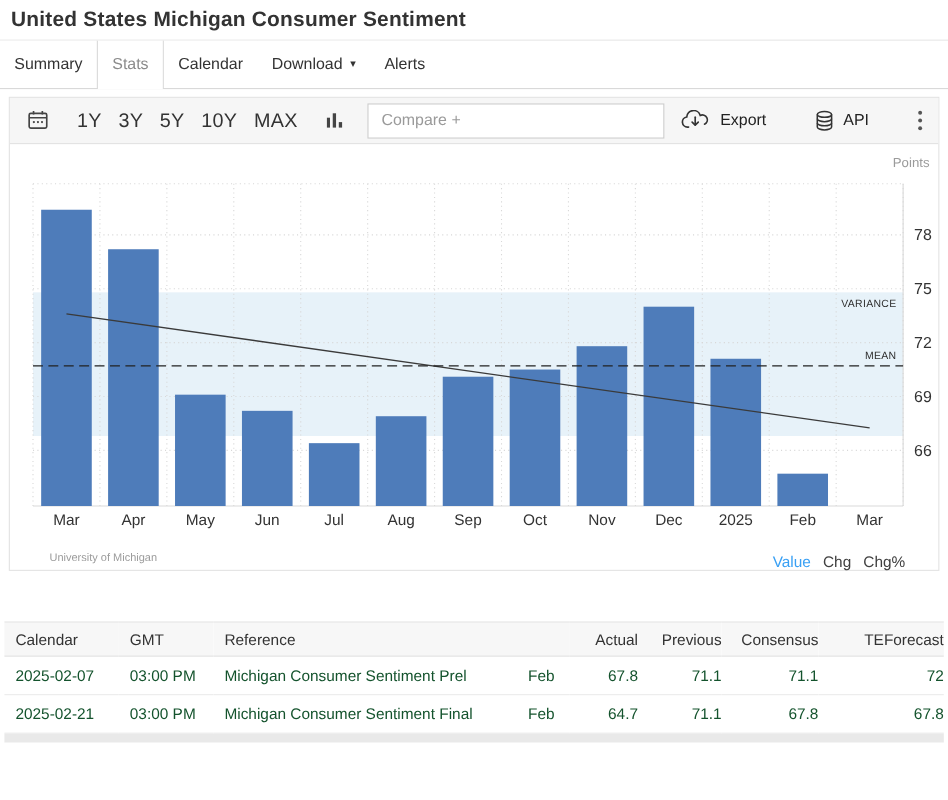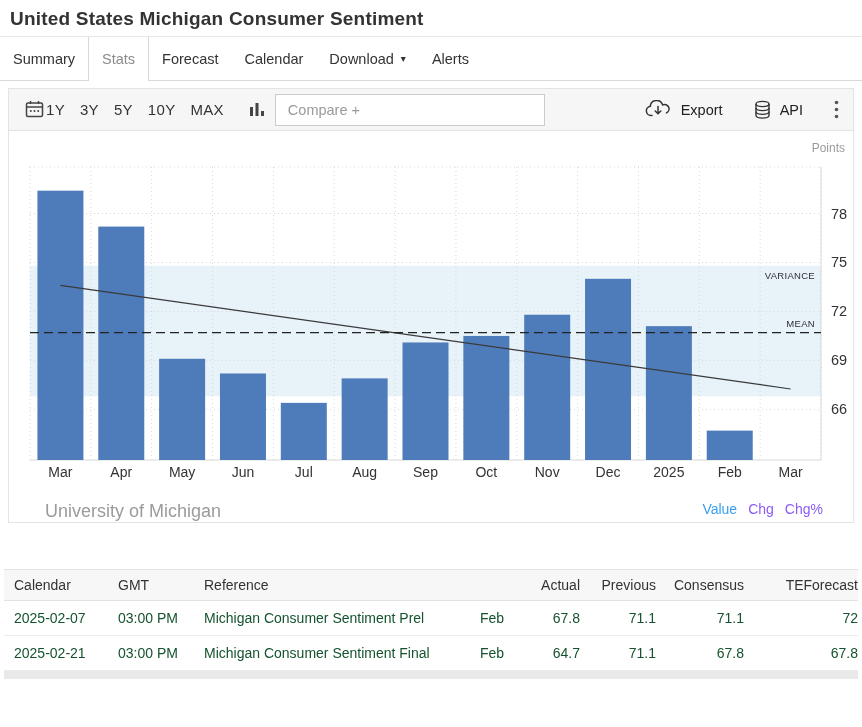--- a/index.html
+++ b/index.html
@@ -12,53 +12,52 @@
   .tabs{display:flex;height:43px;border-bottom:1px solid #d9d9d9}
   .tab{display:flex;align-items:center;padding:0 13px;font-size:14.5px;color:#333;cursor:pointer;position:relative;background:#fff}
   .tab.active{border-left:1px solid #d9d9d9;border-right:1px solid #d9d9d9;color:#8b8b8b}
   .tab.active::after{content:"";position:absolute;left:0;right:0;bottom:-1px;height:1px;background:#fff}
   .caret{font-size:10px;margin-left:7px;color:#333}
 
   
   .card{margin:7px 8px 0 8px;border:1px solid #e3e3e3;background:#fff}
   .toolbar{height:41px;background:#f6f6f6;border-bottom:1px solid #e3e3e3;display:flex;align-items:center;padding:0 14px}
   .icon-btn{display:flex;align-items:center;justify-content:center;cursor:pointer;background:none;border:none;padding:0}
-  .ranges{display:flex;gap:15px;font-size:15px;color:#333}
+  .ranges{display:flex;gap:15px;margin-left:24px;font-size:18px;color:#333}
   .range{cursor:pointer;letter-spacing:.3px}
   .charttype{margin-left:26px}
-  .compare{margin-left:10px;width:244px;height:30px;border:1px solid #ccc;background:#fff;padding:0 12px;font-size:14.5px;color:#333;outline:none;font-family:"Liberation Sans","DejaVu Sans",sans-serif}
+  .compare{margin-left:22px;width:244px;height:30px;border:1px solid #ccc;background:#fff;padding:0 12px;font-size:14.5px;color:#333;outline:none;font-family:"Liberation Sans","DejaVu Sans",sans-serif}
   .compare::placeholder{color:#9a9a9a}
-  .right-tools{margin-left:auto;display:flex;align-items:center;gap:31px}
+  .right-tools{margin-left:auto;display:flex;align-items:center;gap:44px}
   .tool{display:flex;align-items:center;gap:9px;font-size:14.5px;color:#222;cursor:pointer}
 
   svg text{font-family:"Liberation Sans","DejaVu Sans",sans-serif}
 
   .chart-footer{display:flex;justify-content:space-between;align-items:flex-start;padding:14px 30px 0 36px}
-  .source{color:#9b9b9b;font-size:18px}
+  .source{color:#9b9b9b;font-size:10px}
   .modes{display:flex;gap:11px;font-size:14px}
-  .mode{color:#8b5cf6;cursor:pointer}
+  .mode{color:#404040;cursor:pointer}
   .mode.active{color:#39a0f4}
 
   
   .table-wrap{margin:46px 4px 0 4px}
   table{width:100%;border-collapse:collapse;font-size:14px;table-layout:fixed}
   thead th{background:#f7f7f7;border-top:1px solid #e2e2e2;border-bottom:1px solid #e2e2e2;font-weight:400;height:30px;text-align:left;padding:0 0 0 10px;color:#333;overflow:hidden;white-space:nowrap}
   tbody td{height:34px;border-bottom:1px solid #ececec;padding:0 0 0 10px;color:#14532d;overflow:hidden;white-space:nowrap}
   th.num,td.num{text-align:right;padding:0}
   .bottom-strip{height:8px;background:#e9e9e9;margin:0 4px}
 </style>
 </head>
 <body>
 
 <div class="page-title">United States Michigan Consumer Sentiment</div>
 
 <div class="tabs">
   <div class="tab">Summary</div>
   <div class="tab active">Stats</div>
-  <div class="tab">Forecast</div>
   <div class="tab">Calendar</div>
   <div class="tab">
     <span>Download</span>
     <span class="caret">▾</span>
   </div>
   <div class="tab">Alerts</div>
 </div>
 
 <div class="card">
   <div class="toolbar">

